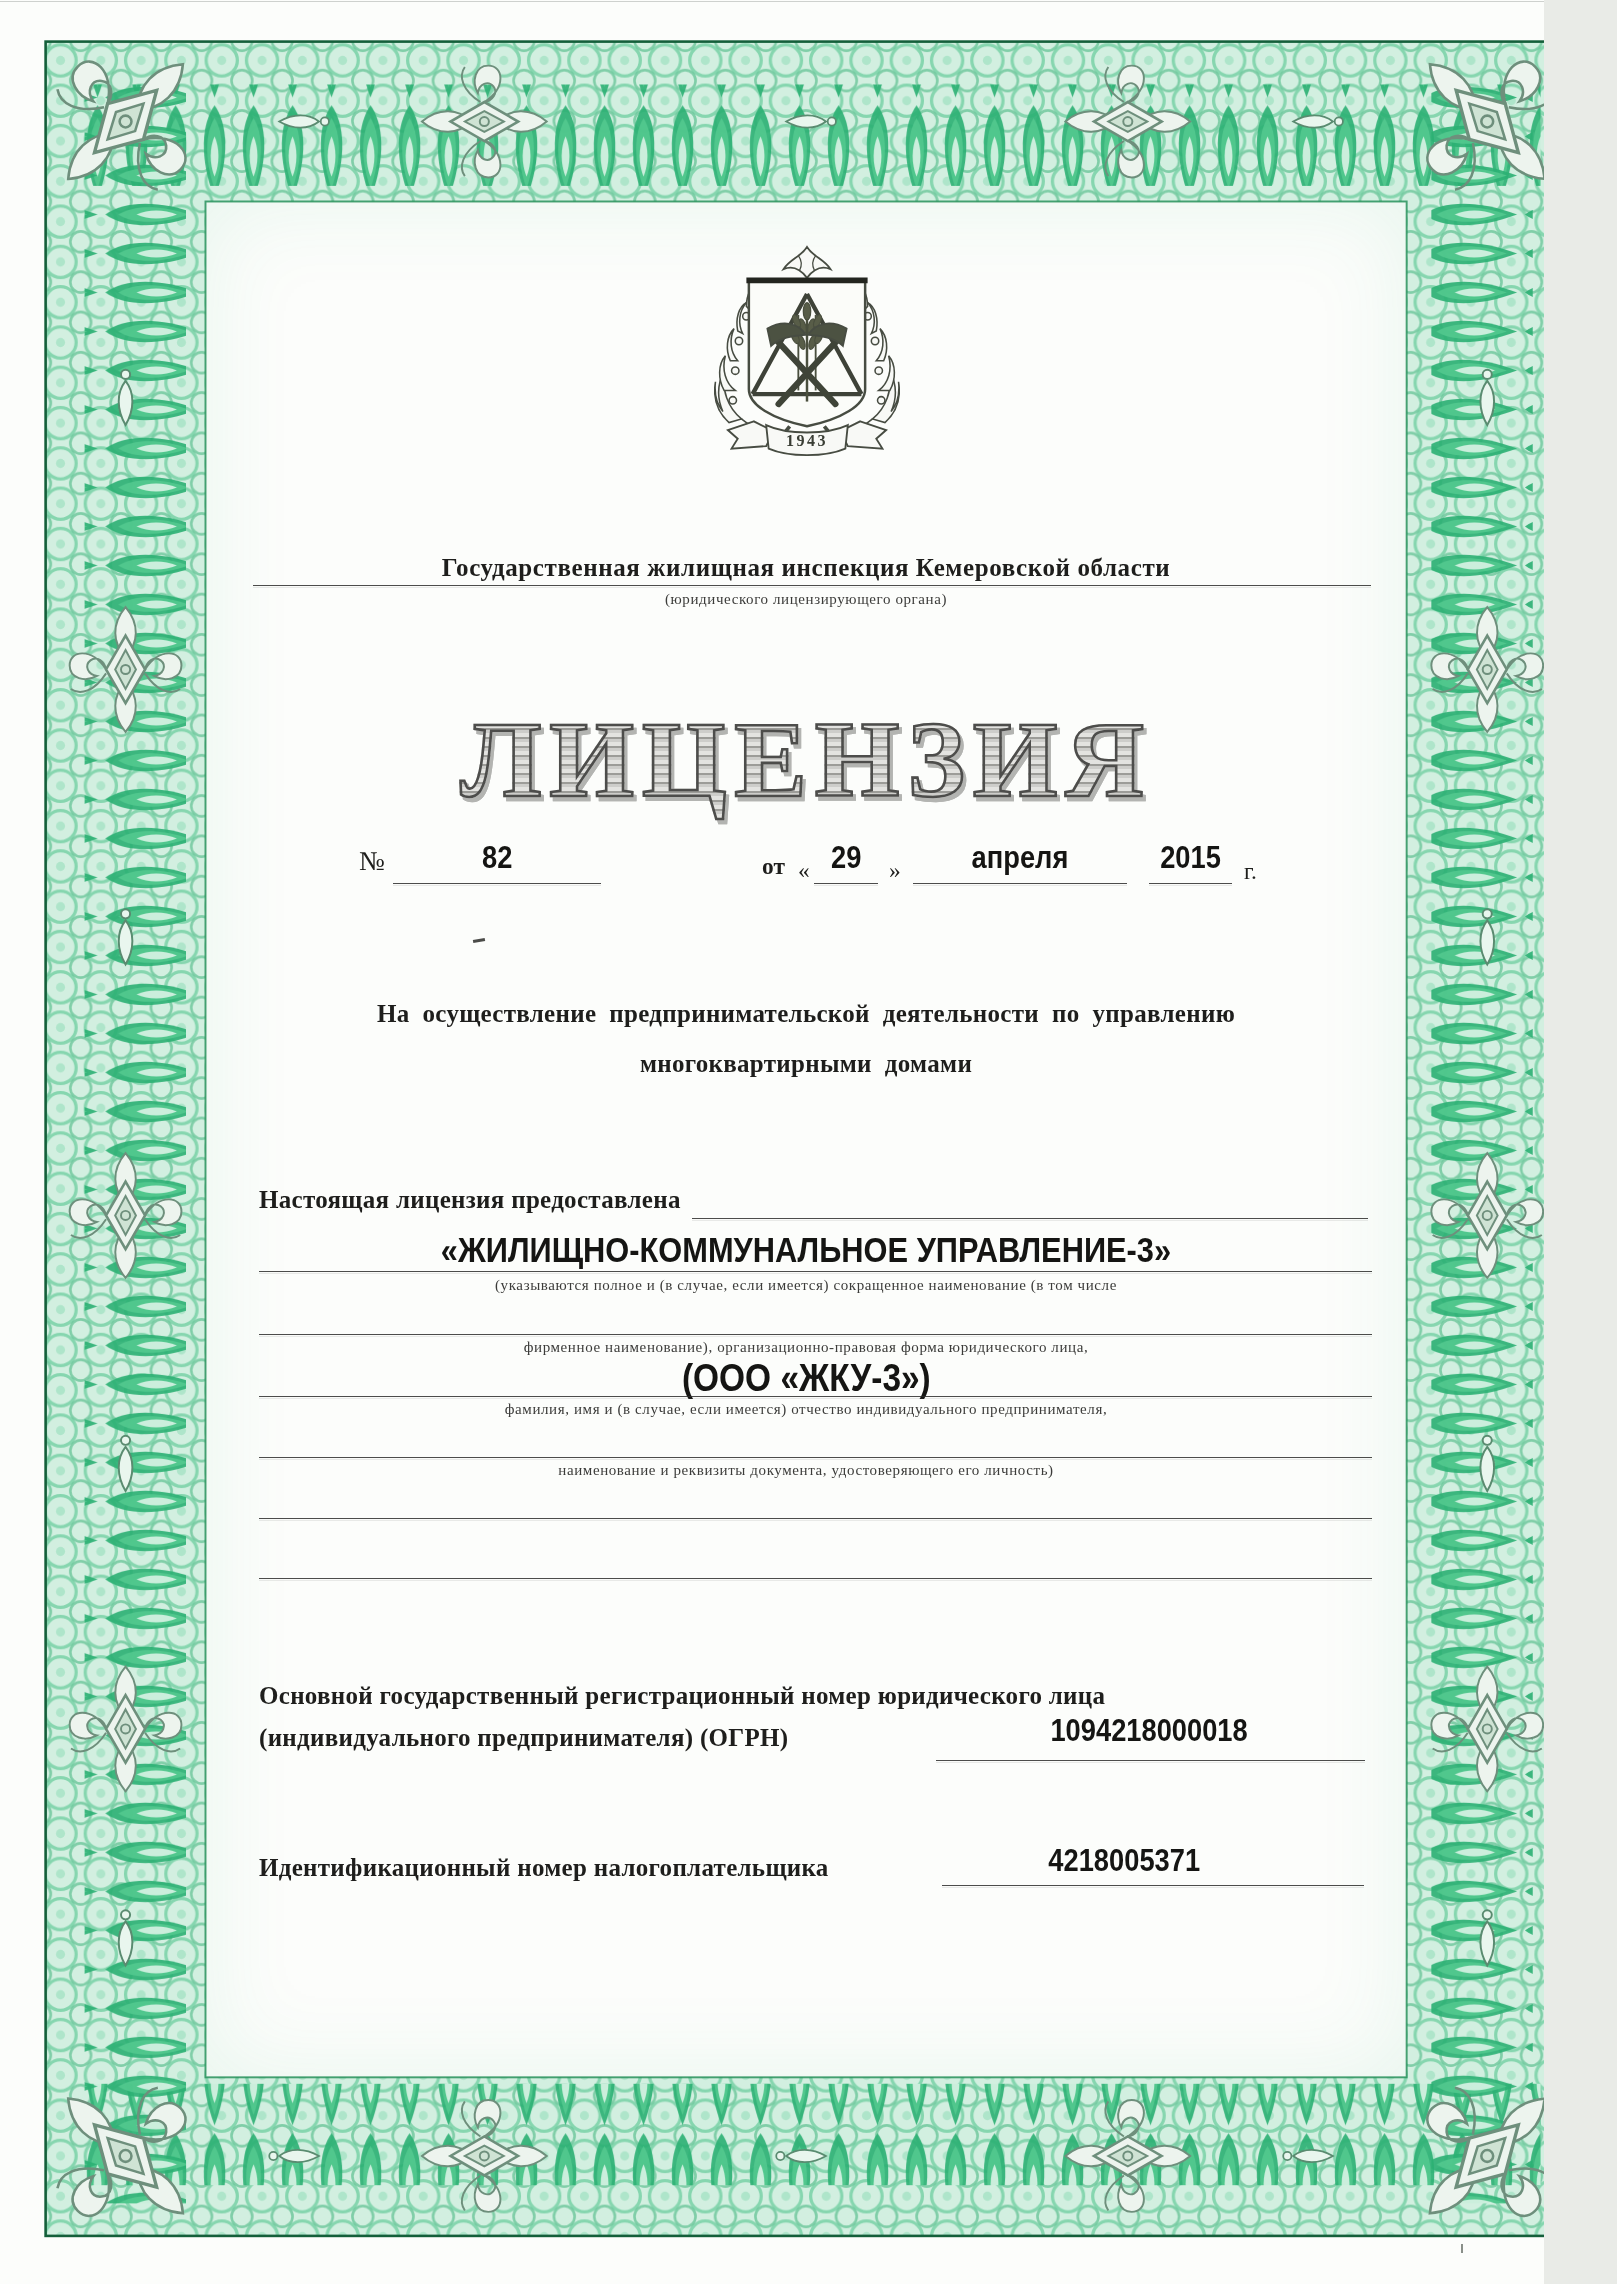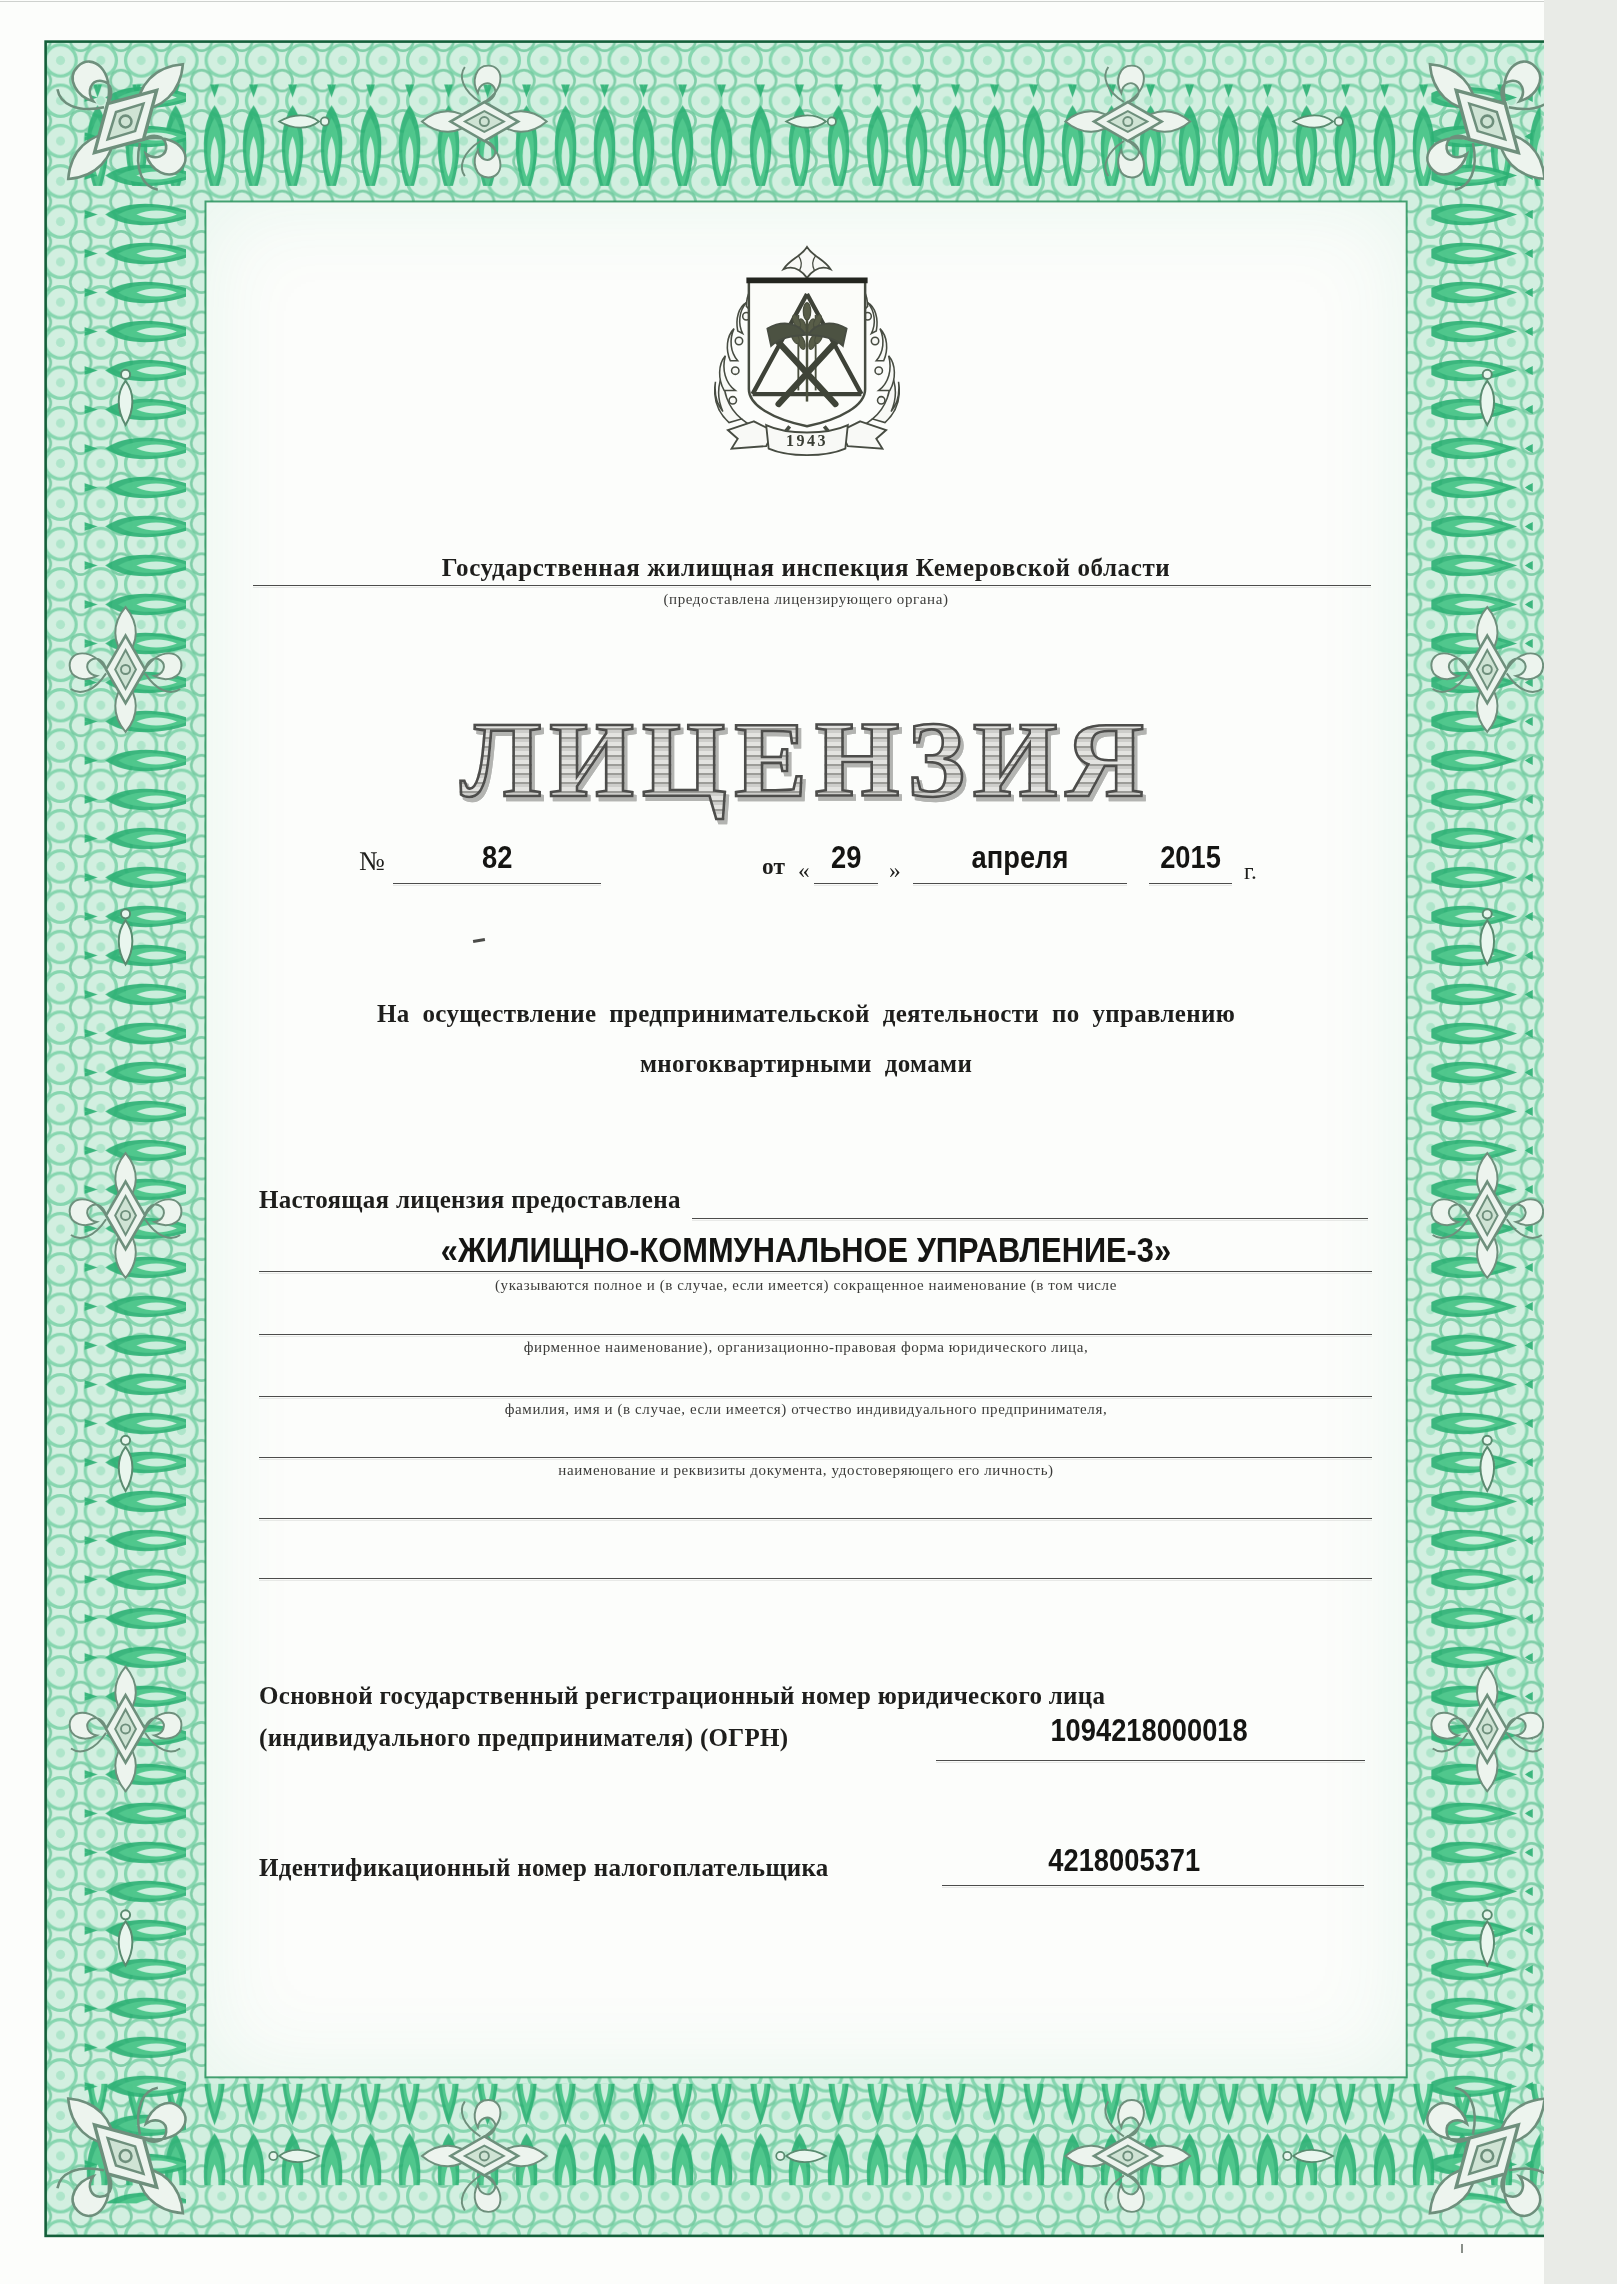--- a/index.html
+++ b/index.html
@@ -186,21 +186,21 @@
         <path d="M64,290 L22,304 L38,318 L28,334 L84,330 L96,306 Z"></path>
         <path d="M236,290 L278,304 L262,318 L272,334 L216,330 L204,306 Z"></path>
         <path d="M84,296 C118,312 182,312 216,296 L212,334 C180,348 120,348 88,334 Z"></path>
       </g>
       <text x="150" y="330" text-anchor="middle" font-family="Liberation Serif, serif" font-weight="bold" font-size="26" letter-spacing="4" fill="#3a3e35" stroke="none">1943</text>
     </g>
   </svg>
 
   <div class="abs center authority" style="left:205px;top:554px;width:1202px">Государственная жилищная инспекция Кемеровской области</div>
   <div class="abs uline" style="left:253px;top:585px;width:1118px"></div>
-  <div class="abs center caption" style="left:205px;top:591px;width:1202px">(предоставлена лицензирующего органа)</div>
+  <div class="abs center caption" style="left:205px;top:591px;width:1202px">(юридического лицензирующего органа)</div>
 
   <div class="abs center doc-title" style="left:205px;top:697px;width:1202px">ЛИЦЕНЗИЯ</div>
 
   <div class="abs no-sign" style="left:359px;top:846px">№</div>
   <div class="abs center value v46" style="left:393px;top:840px;width:208px">
     <span class="narrow">82</span>
   </div>
   <div class="abs uline" style="left:393px;top:883px;width:208px"></div>
 
   <div class="abs serif36 b" style="left:762px;top:853px">от</div>
@@ -230,20 +230,23 @@
 
   <div class="abs center value v50" style="left:205px;top:1230px;width:1202px">
     <span class="narrow">«ЖИЛИЩНО-КОММУНАЛЬНОЕ УПРАВЛЕНИЕ-3»</span>
   </div>
   <div class="abs uline" style="left:259px;top:1271px;width:1113px"></div>
   <div class="abs center caption" style="left:205px;top:1277px;width:1202px">(указываются полное и (в случае, если имеется) сокращенное наименование (в том числе</div>
 
   <div class="abs uline" style="left:259px;top:1334px;width:1113px"></div>
   <div class="abs center caption" style="left:205px;top:1339px;width:1202px">фирменное наименование), организационно-правовая форма юридического лица,</div>
 
+  <div class="abs center value v54" style="left:205px;top:1357px;width:1202px">
+    <span class="narrow">(ООО «ЖКУ-3»)</span>
+  </div>
   <div class="abs uline" style="left:259px;top:1396px;width:1113px"></div>
   <div class="abs center caption" style="left:205px;top:1401px;width:1202px">фамилия, имя и (в случае, если имеется) отчество индивидуального предпринимателя,</div>
 
   <div class="abs uline" style="left:259px;top:1457px;width:1113px"></div>
   <div class="abs center caption" style="left:205px;top:1462px;width:1202px">наименование и реквизиты документа, удостоверяющего его личность)</div>
 
   <div class="abs uline" style="left:259px;top:1518px;width:1113px"></div>
   <div class="abs uline" style="left:259px;top:1578px;width:1113px"></div>
 
   <div class="abs label" style="left:259px;top:1682px">Основной государственный регистрационный номер юридического лица</div>

